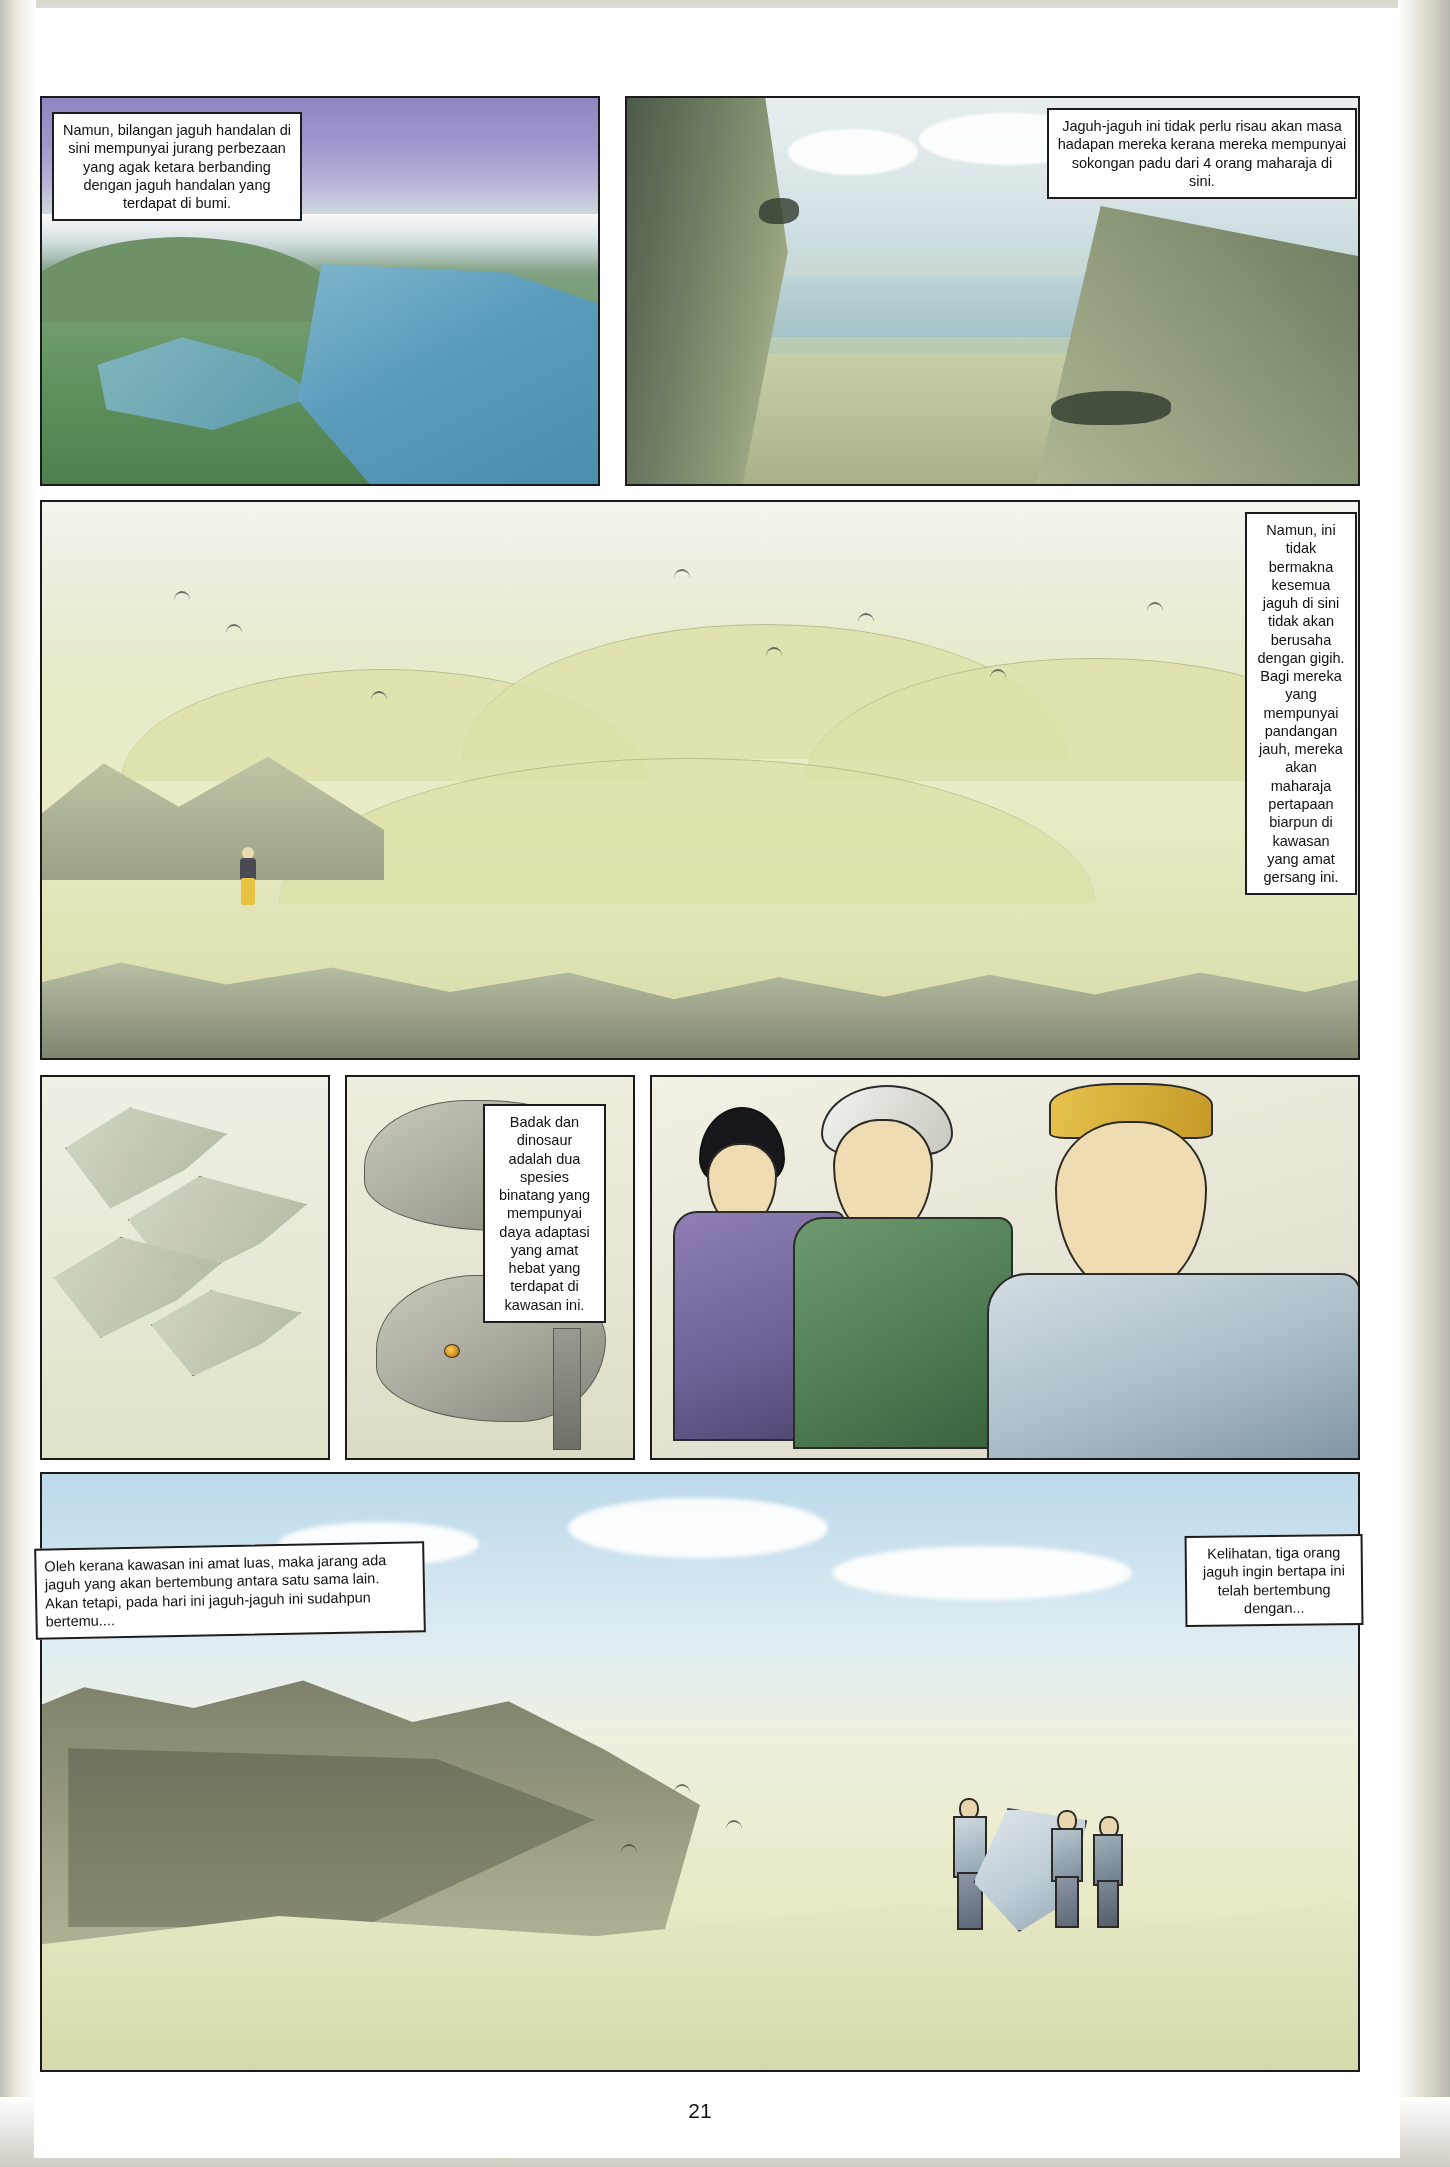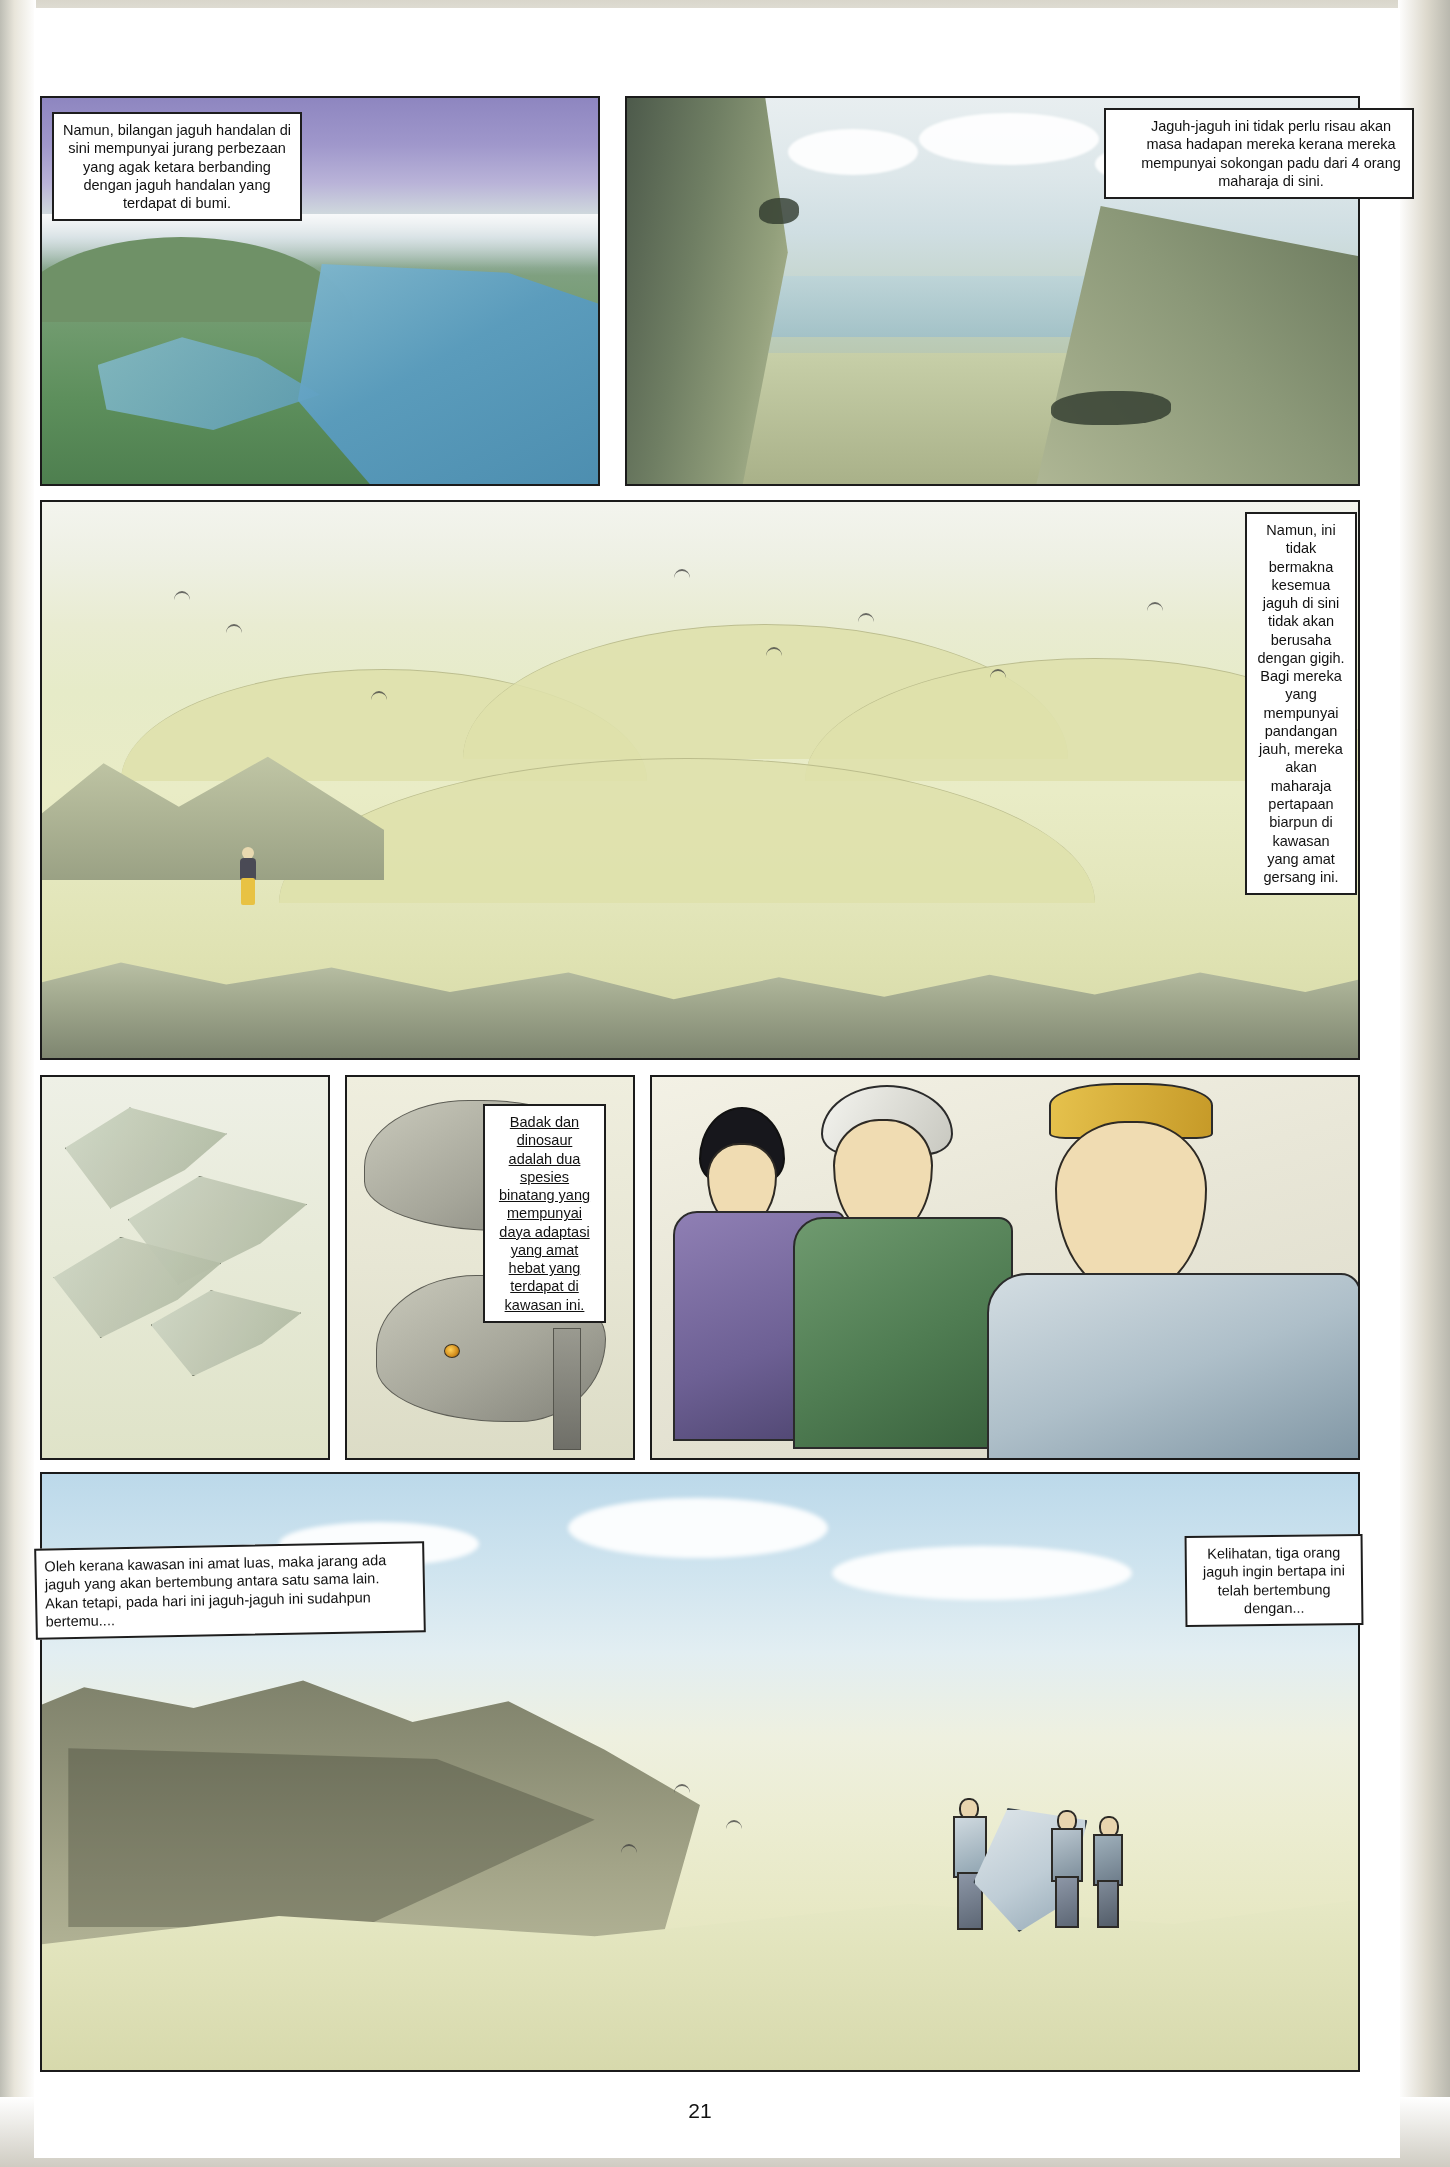--- a/index.html
+++ b/index.html
@@ -296,24 +296,24 @@
     text-align: center;
     padding: 7px 8px;
     box-sizing: border-box;
     font-family: "Liberation Sans", sans-serif;
   }
   .caption.tilt-a { transform: rotate(-1.1deg); }
   .caption.tilt-b { transform: rotate(-0.6deg); }
 
   #cap-1 { left: 52px; top: 112px; width: 250px; }
   #cap-2 { left: 645px; top: 285px; width: 152px; }
-  #cap-3 { left: 1104px; top: 108px; width: 310px; padding-left: 32px; }
+  #cap-3 { left: 1047px; top: 108px; width: 310px; }
   #cap-4 { left: 1245px; top: 512px; width: 112px; }
   #cap-5 { left: 108px; top: 1395px; width: 178px; }
-  #cap-6 { left: 483px; top: 1104px; width: 123px; text-decoration: underline; }
+  #cap-6 { left: 483px; top: 1104px; width: 123px; }
   #cap-7 { left: 653px; top: 1375px; width: 202px; }
   #cap-8 { left: 35px; top: 1545px; width: 390px; text-align: left; }
   #cap-9 { left: 1185px; top: 1535px; width: 178px; }
 
   
   .page-number {
     position: absolute;
     left: 0; bottom: 44px;
     width: 1400px;
     text-align: center;

